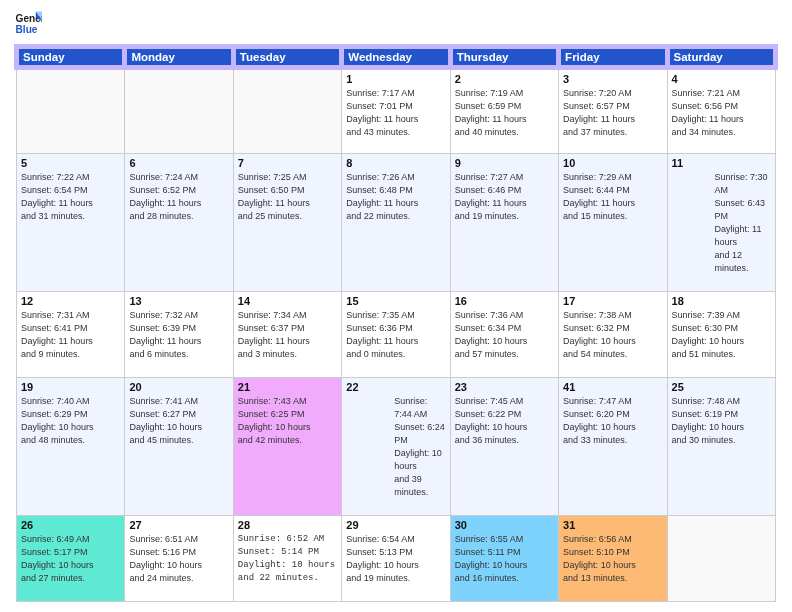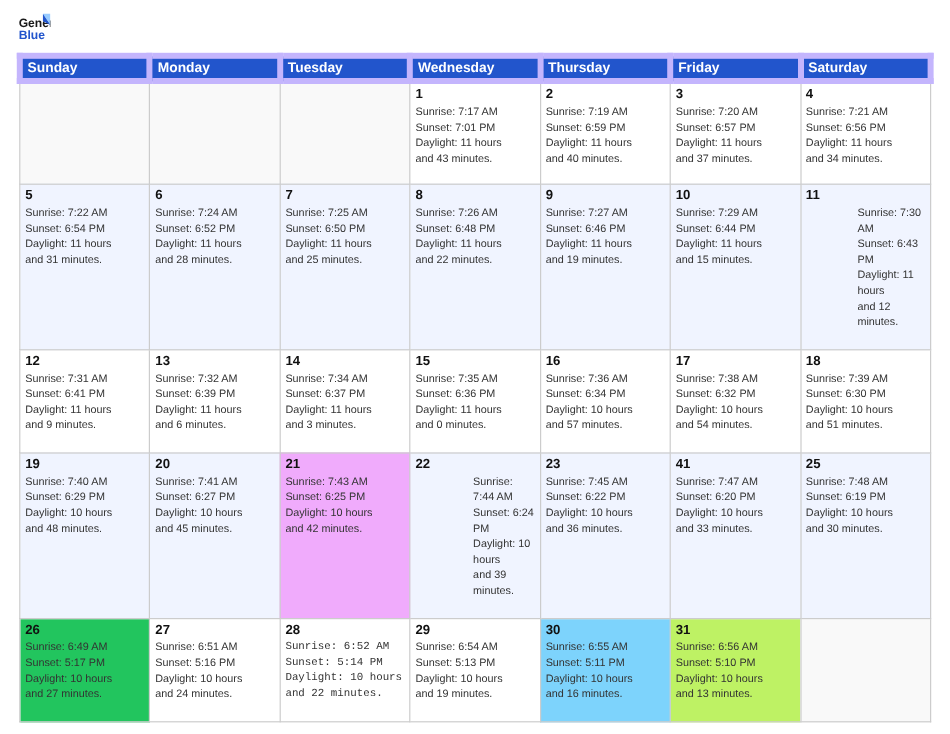--- a/index.html
+++ b/index.html
@@ -302,21 +302,21 @@
           </td>
           <td style="background: rgb(240, 244, 255);">
             <div class="day-number">25</div>
             <div class="day-info" style="white-space: pre-line;">Sunrise: 7:48 AM
 Sunset: 6:19 PM
 Daylight: 10 hours
 and 30 minutes.</div>
           </td>
         </tr>
         <tr>
-          <td style="background: #22c55e;">
+          <td style="background: #5eead4;">
             <div class="day-number">26</div>
             <div class="day-info" style="white-space: pre-line;">Sunrise: 6:49 AM
 Sunset: 5:17 PM
 Daylight: 10 hours
 and 27 minutes.</div>
           </td>
           <td style="background: rgb(255, 255, 255);">
             <div class="day-number">27</div>
             <div class="day-info" style="white-space: pre-line;">Sunrise: 6:51 AM
 Sunset: 5:16 PM
@@ -337,21 +337,21 @@
 Daylight: 10 hours
 and 19 minutes.</div>
           </td>
           <td style="background: #7dd3fc;">
             <div class="day-number">30</div>
             <div class="day-info" style="white-space: pre-line;">Sunrise: 6:55 AM
 Sunset: 5:11 PM
 Daylight: 10 hours
 and 16 minutes.</div>
           </td>
-          <td style="background: #bef264;">
+          <td style="background: #fdba74;">
             <div class="day-number">31</div>
             <div class="day-info" style="white-space: pre-line;">Sunrise: 6:56 AM
 Sunset: 5:10 PM
 Daylight: 10 hours
 and 13 minutes.</div>
           </td>
           <td class="empty-cell"></td>
         </tr>
       </tbody>
   </table>

